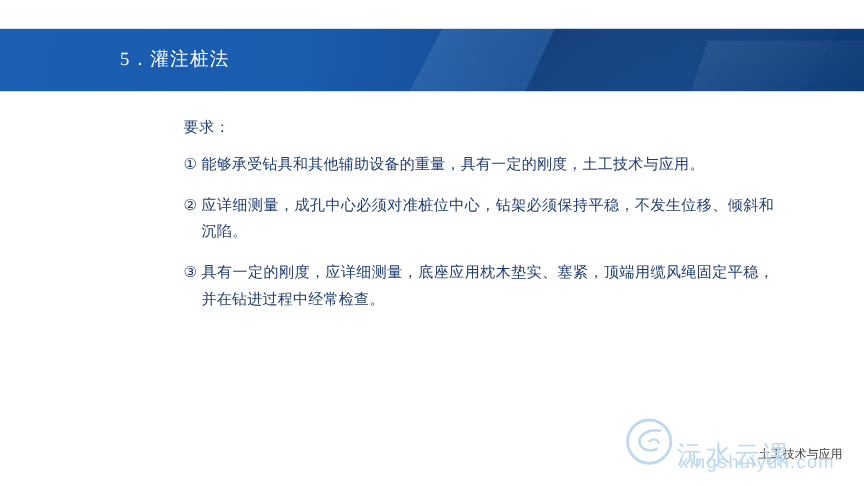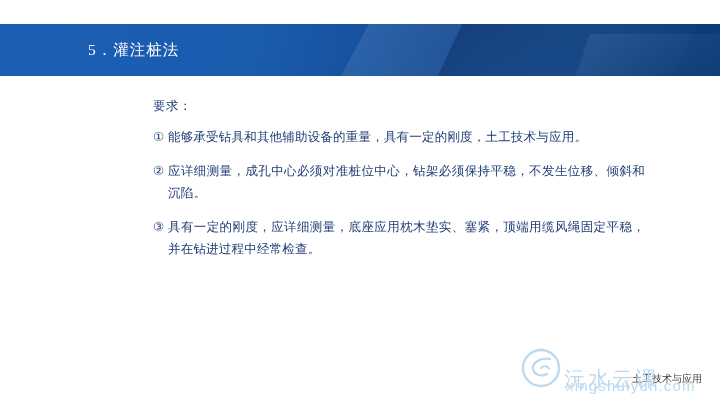--- a/index.html
+++ b/index.html
@@ -53,21 +53,21 @@
     position: absolute;
     right: -20px;
     top: 10px;
     width: 160px;
     height: 60px;
     background: linear-gradient(150deg, rgba(255,255,255,0.07), rgba(255,255,255,0));
     transform: skewX(-18deg);
   }
   .banner-title {
     position: absolute;
-    left: 88px;
+    left: 100px;
     top: 50%;
     transform: translateY(-50%);
     color: #ffffff;
     font-size: 15.5px;
     letter-spacing: 1px;
     font-family: "Liberation Serif", "DejaVu Serif", serif;
     white-space: nowrap;
     text-align: right;
   }
   

